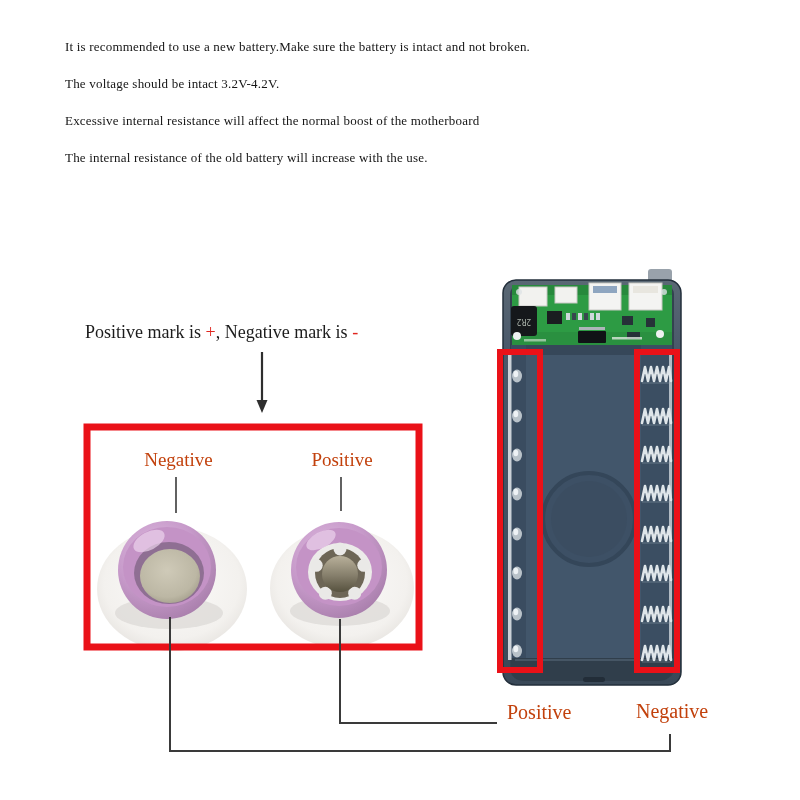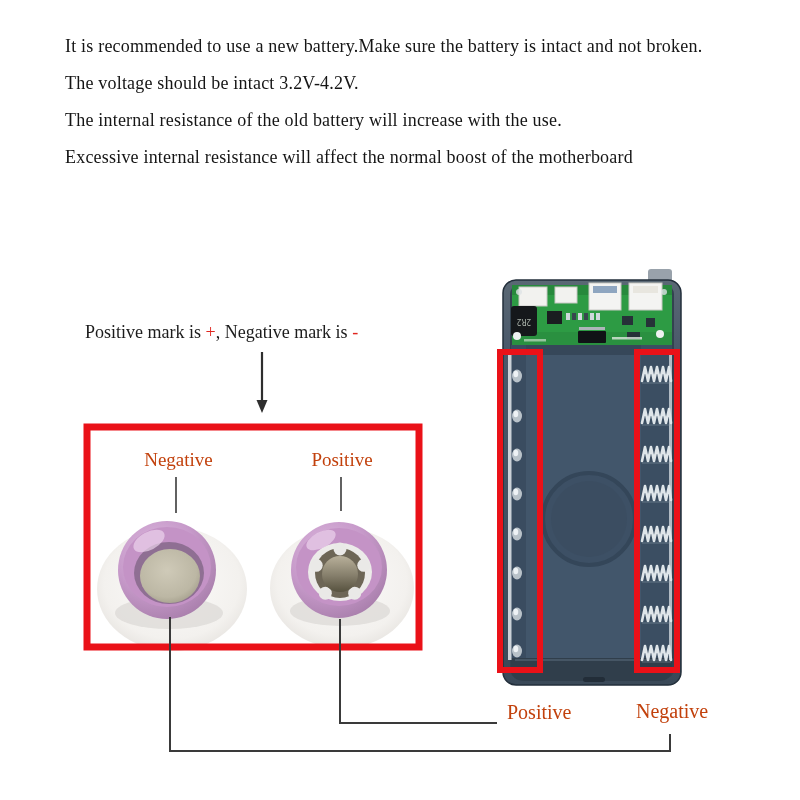--- a/index.html
+++ b/index.html
@@ -2,21 +2,21 @@
 <html><head>
 <meta charset="utf-8">
 <style>
   html,body{margin:0;padding:0;}
   body{
     width:800px;height:800px;background:#ffffff;position:relative;overflow:hidden;
     font-family:"Liberation Serif", serif;
   }
   .scene{position:absolute;left:0;top:0;width:800px;height:800px;}
   .notes{position:absolute;left:65px;top:28px;width:705px;color:#151515;
-         font-size:18px;letter-spacing:.2px;}
+         font-size:13px;letter-spacing:.2px;}
   .notes p{margin:0;line-height:37px;white-space:nowrap;}
   .polarity{position:absolute;left:85px;top:322px;font-size:18px;color:#1c1c1c;white-space:nowrap;}
   .red{color:#e0261f;}
   .lbl{position:absolute;color:#c2410c;font-size:19px;white-space:nowrap;}
   #neg-box-label{left:130px;top:449px;width:97px;text-align:center;}
   #pos-box-label{left:294px;top:449px;width:96px;text-align:center;}
   #pos-case-label{left:507px;top:701px;font-size:20px;}
   #neg-case-label{left:636px;top:700px;font-size:20px;}
 </style>
 </head>
@@ -179,22 +179,22 @@
   <line x1="176" y1="477" x2="176" y2="513" stroke="#3a3a3a" stroke-width="1.6"></line>
   <line x1="341" y1="477" x2="341" y2="511" stroke="#3a3a3a" stroke-width="1.6"></line>
 
   <polyline points="340,619 340,723 497,723" fill="none" stroke="#3a3a3a" stroke-width="2"></polyline>
   <polyline points="170,617 170,751 670,751 670,734" fill="none" stroke="#3a3a3a" stroke-width="2"></polyline>
 </svg>
 
 <div class="notes">
   <p>It is recommended to use a new battery.Make sure the battery is intact and not broken.</p>
   <p>The voltage should be intact 3.2V-4.2V.</p>
+  <p>Excessive internal resistance will affect the normal boost of the motherboard</p>
   <p>The internal resistance of the old battery will increase with the use.</p>
-  <p>Excessive internal resistance will affect the normal boost of the motherboard</p>
 </div>
 
 <div class="polarity">
   <span>Positive mark is </span><span class="red">+</span><span>, Negative mark is </span><span class="red">-</span>
 </div>
 
 <div class="lbl" id="neg-box-label">Negative</div>
 <div class="lbl" id="pos-box-label">Positive</div>
 <div class="lbl" id="pos-case-label">Positive</div>
 <div class="lbl" id="neg-case-label">Negative</div>

